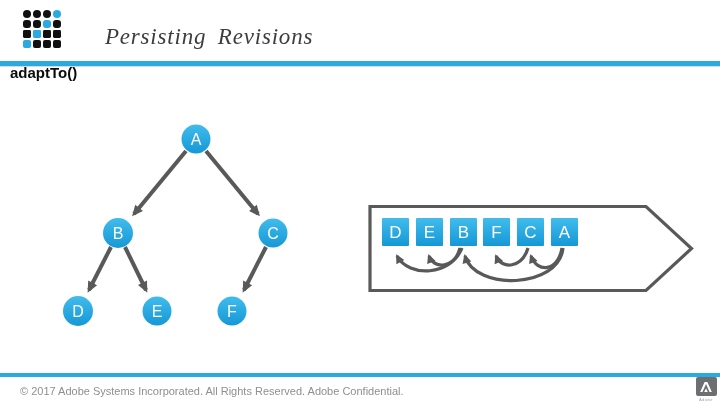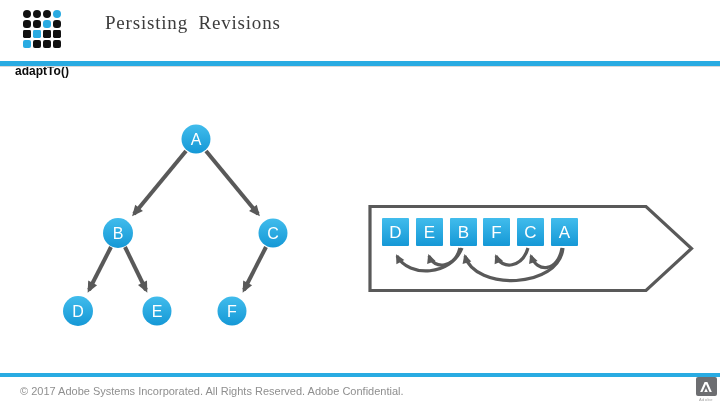--- a/index.html
+++ b/index.html
@@ -15,23 +15,23 @@
   .slide{position:relative;width:720px;height:405px;background:#ffffff;overflow:hidden;}
 
   
   .logo{position:absolute;left:10px;top:4px;width:64px;text-align:center;}
   .logo-grid{display:inline-grid;grid-template-columns:repeat(4,8px);grid-auto-rows:8px;gap:2px;}
   .dot{width:8px;height:8px;display:block;}
   .dot.r0{border-radius:50%;}
   .dot.r1{border-radius:38%;}
   .dot.r2{border-radius:18%;}
   .dot.r3{border-radius:2px;}
-  .logo-text{font-weight:700;font-size:12px;color:#0b0b0b;margin-top:16px;letter-spacing:0px;}
-  .title{position:absolute;left:105px;top:12px;font-family:"Liberation Serif",serif;font-weight:400;
-         font-size:19px;color:var(--title);letter-spacing:0.8px;word-spacing:5px;}
+  .logo-text{font-weight:700;font-size:15px;color:#0b0b0b;margin-top:16px;letter-spacing:0px;}
+  .title{position:absolute;left:105px;top:24px;font-family:"Liberation Serif",serif;font-weight:400;
+         font-size:23px;color:var(--title);letter-spacing:0.8px;word-spacing:5px;font-style:italic;}
   .accent-bar{position:absolute;left:0;top:61px;width:720px;height:6px;background:var(--accent);
               border-bottom:1px solid #d9d9d9;}
 
   
   .tree-svg{position:absolute;left:30px;top:105px;}
   .seq-svg{position:absolute;left:355px;top:195px;}
   .edge{stroke:var(--gray);stroke-width:4;fill:none;}
   .arc{stroke:var(--gray);stroke-width:3.2;fill:none;}
   .arrowhead{fill:var(--gray);}
   .container-shape{stroke:var(--gray);stroke-width:3.2;fill:#ffffff;}

